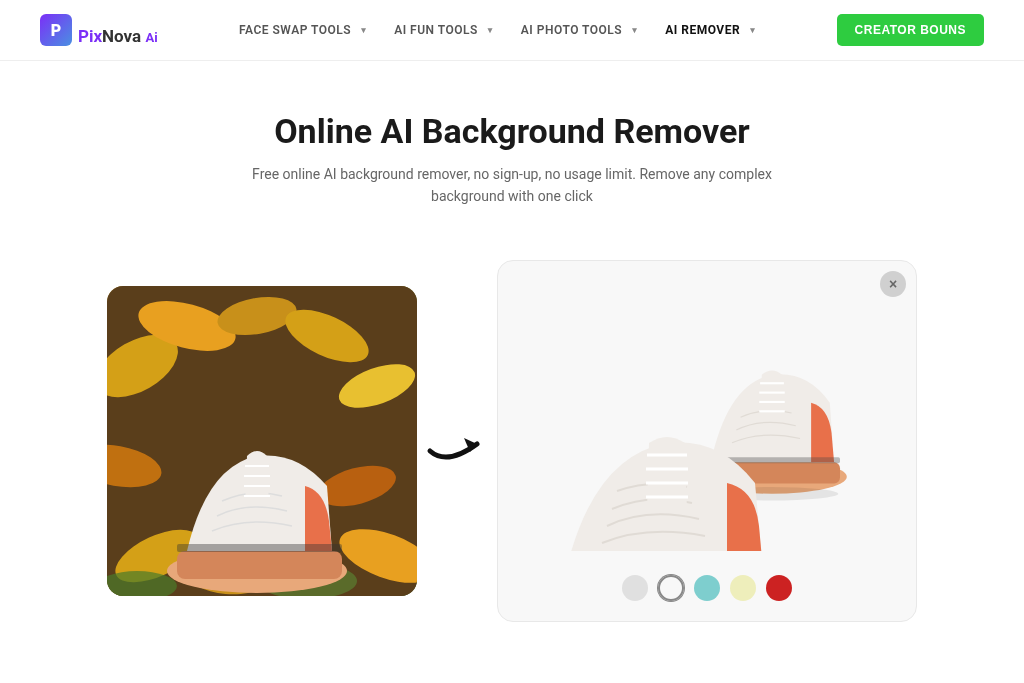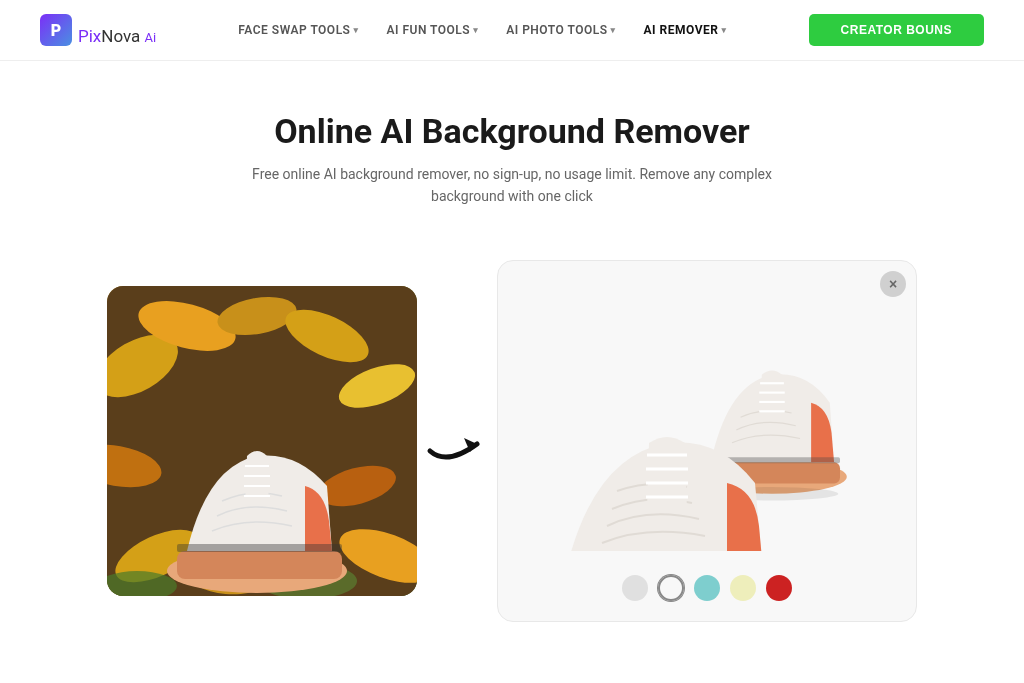--- a/index.html
+++ b/index.html
@@ -32,21 +32,21 @@
       border-radius: 6px;
       display: flex;
       align-items: center;
       justify-content: center;
       color: #fff;
       font-weight: 900;
       font-size: 16px;
     }
     .logo-text {
       font-size: 17px;
-      font-weight: 400;
+      font-weight: 700;
       color: #333;
       margin-top: 12px;
     }
     .logo-text span {
       color: #7b2ff7;
     }
     .nav-links {
       display: flex;
       align-items: center;
       gap: 28px;
@@ -54,36 +54,36 @@
     }
     .nav-links li a {
       text-decoration: none;
       color: #555;
       font-size: 12px;
       font-weight: 600;
       letter-spacing: 0.5px;
       text-transform: uppercase;
       display: flex;
       align-items: center;
-      gap: 3px;
+      gap: 10px;
     }
     .nav-links li a.active {
       color: #111;
       font-weight: 700;
     }
     .nav-links li a .chevron {
       font-size: 9px;
       color: #888;
     }
     .creator-btn {
       background: #2ecc40;
       color: #fff;
       border: none;
       border-radius: 5px;
-      padding: 9px 32px;
+      padding: 9px 18px;
       font-size: 12px;
       font-weight: 700;
       letter-spacing: 0.5px;
       cursor: pointer;
       text-transform: uppercase;
       text-align: right;
     }
     
     .hero {
       text-align: center;

